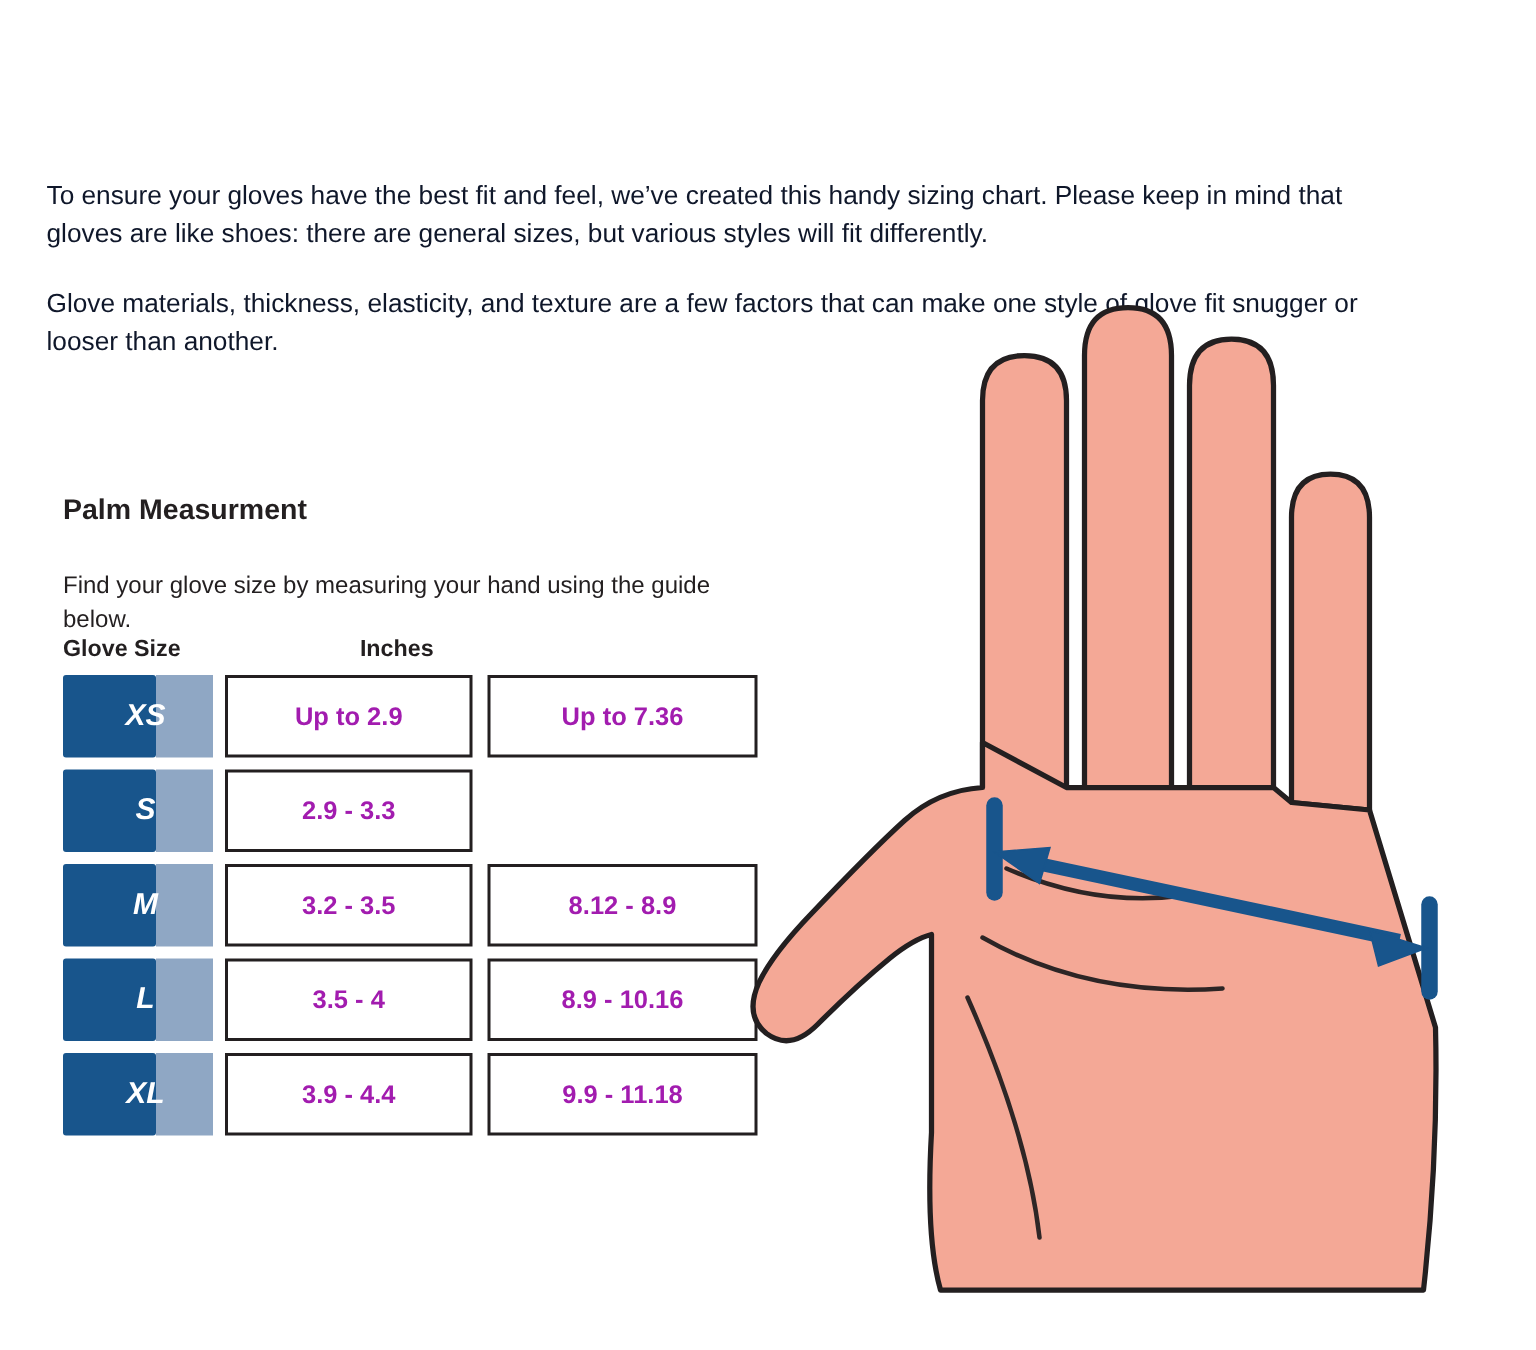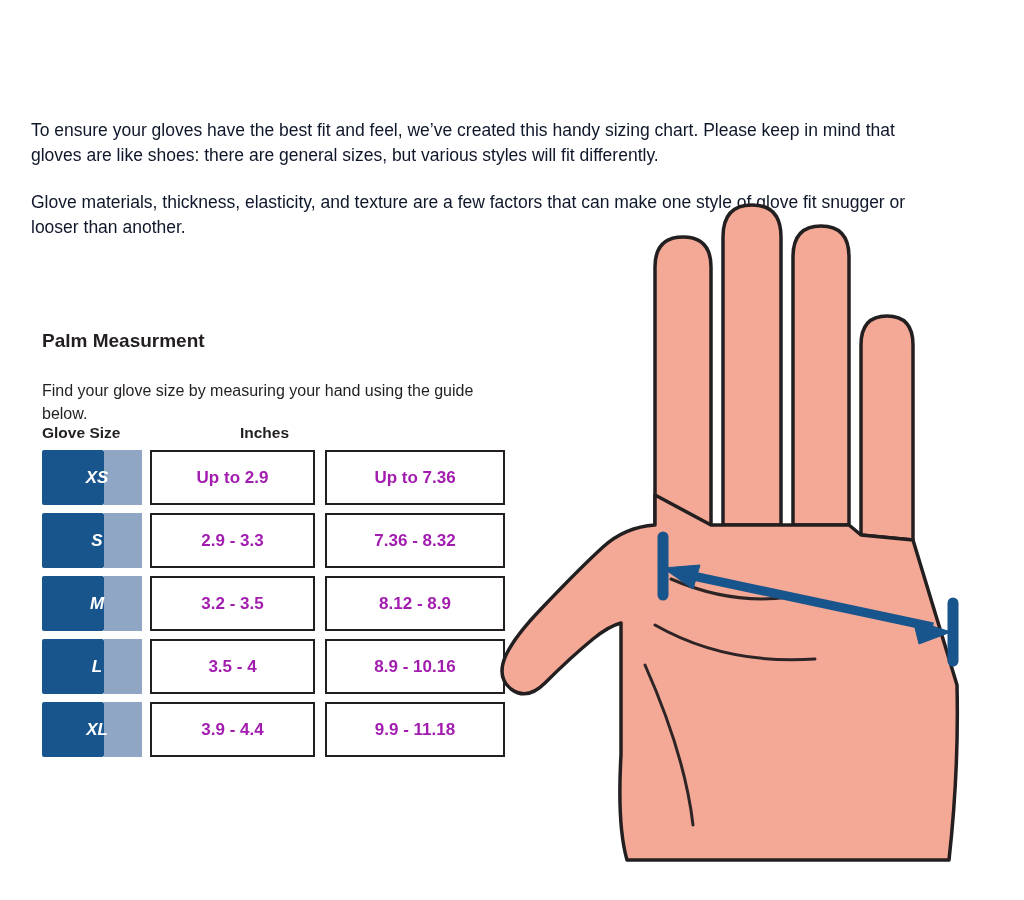--- a/index.html
+++ b/index.html
@@ -87,21 +87,21 @@
     height: 63px;
   }
   .size-tag {
     position: absolute;
     left: 0;
     top: 0;
     width: 62px;
     height: 55px;
     background: #18558c;
     color: #ffffff;
-    font-size: 17px;
+    font-size: 20px;
     font-weight: bold;
     font-style: italic;
     display: flex;
     align-items: center;
     justify-content: center;
     border-radius: 2px;
     padding-left: 48px;
   }
   .size-bar {
     position: absolute;
@@ -160,21 +160,20 @@
       <div class="size-bar"></div>
       <div class="size-tag">XS</div>
       <div class="cell cell-in">Up to 2.9</div>
       <div class="cell cell-cm">Up to 7.36</div>
     </div>
 
     <div class="trow">
       <div class="size-bar"></div>
       <div class="size-tag">S</div>
       <div class="cell cell-in">2.9 - 3.3</div>
-      <div class="cell cell-cm">7.36 - 8.32</div>
     </div>
 
     <div class="trow">
       <div class="size-bar"></div>
       <div class="size-tag">M</div>
       <div class="cell cell-in">3.2 - 3.5</div>
       <div class="cell cell-cm">8.12 - 8.9</div>
     </div>
 
     <div class="trow">

